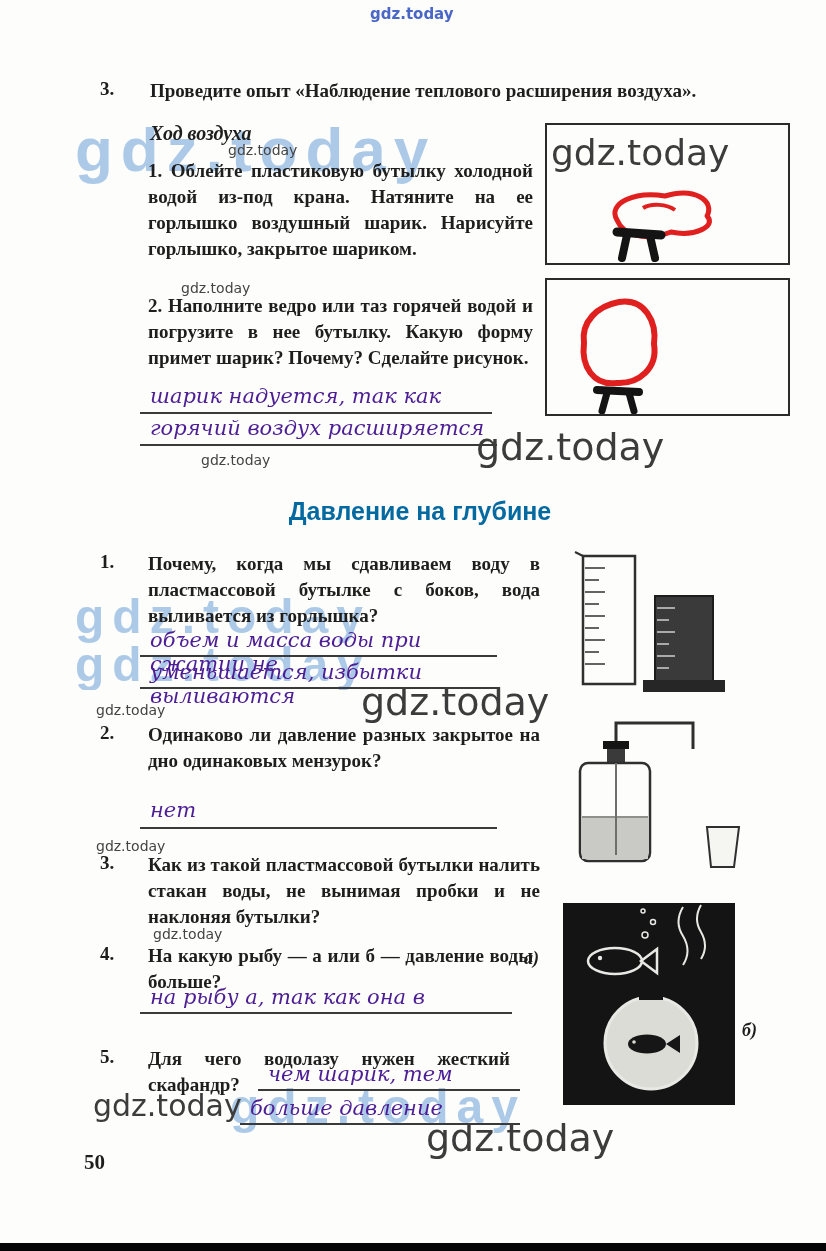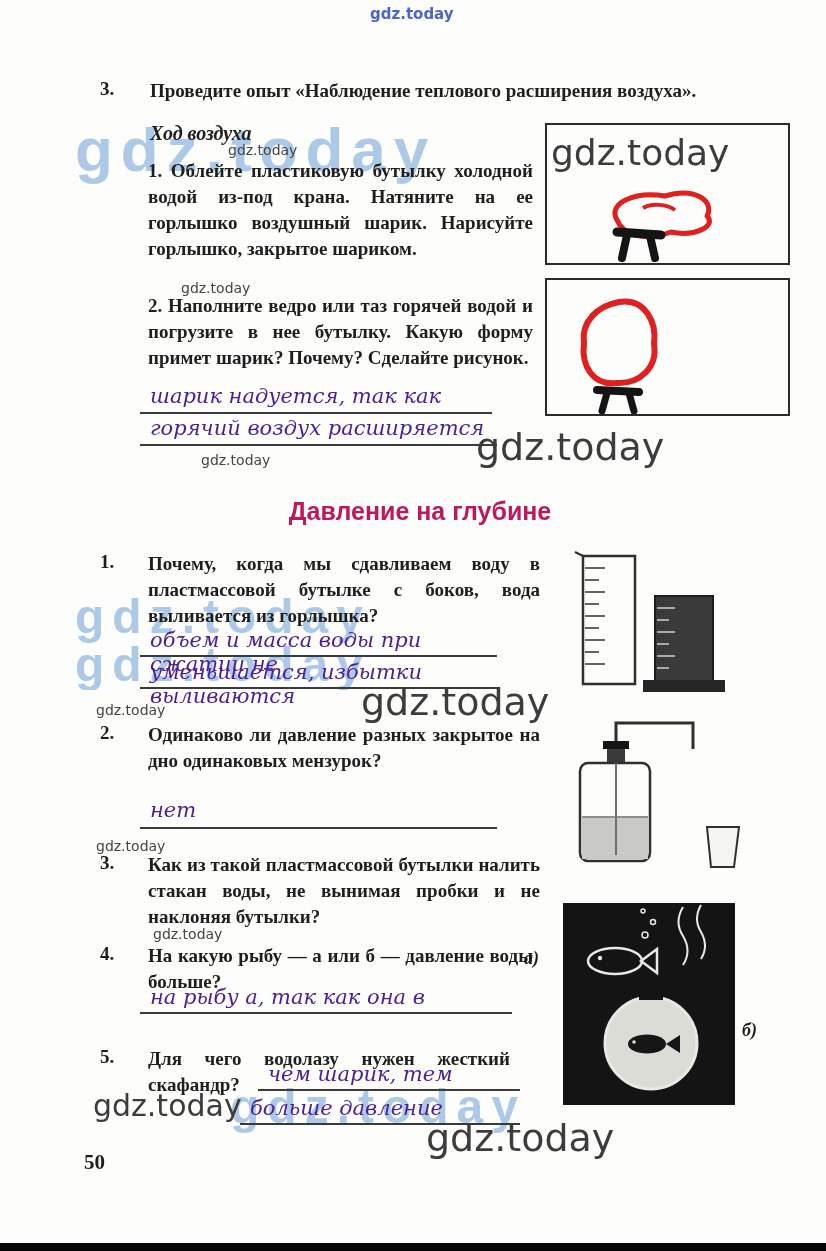--- a/index.html
+++ b/index.html
@@ -42,21 +42,21 @@
     font-weight:bold; font-size:15px; color:#4a67c8; z-index:3;
   }
   .frame {
     position:absolute; border:2px solid #2b2b2b; background:transparent; z-index:2;
   }
   .fig { position:absolute; z-index:2; }
   .fig-label { position:absolute; font-style:italic; font-weight:bold;
     font-size:18px; z-index:3; }
   .title {
     position:absolute; font-family:"Liberation Sans", sans-serif;
-    font-weight:bold; font-size:25px; text-align:center; z-index:2; color:#be185d;
+    font-weight:bold; font-size:25px; text-align:center; z-index:2; color:#0369a1;
   }
   .page-num { position:absolute; font-weight:bold; font-size:21px; z-index:3; }
   .bottom-edge { position:absolute; left:0; top:1243px; width:826px; height:8px;
     background:#050505; z-index:4; }
 </style>
 </head>
 <body>
 
 <div id="page">
 

